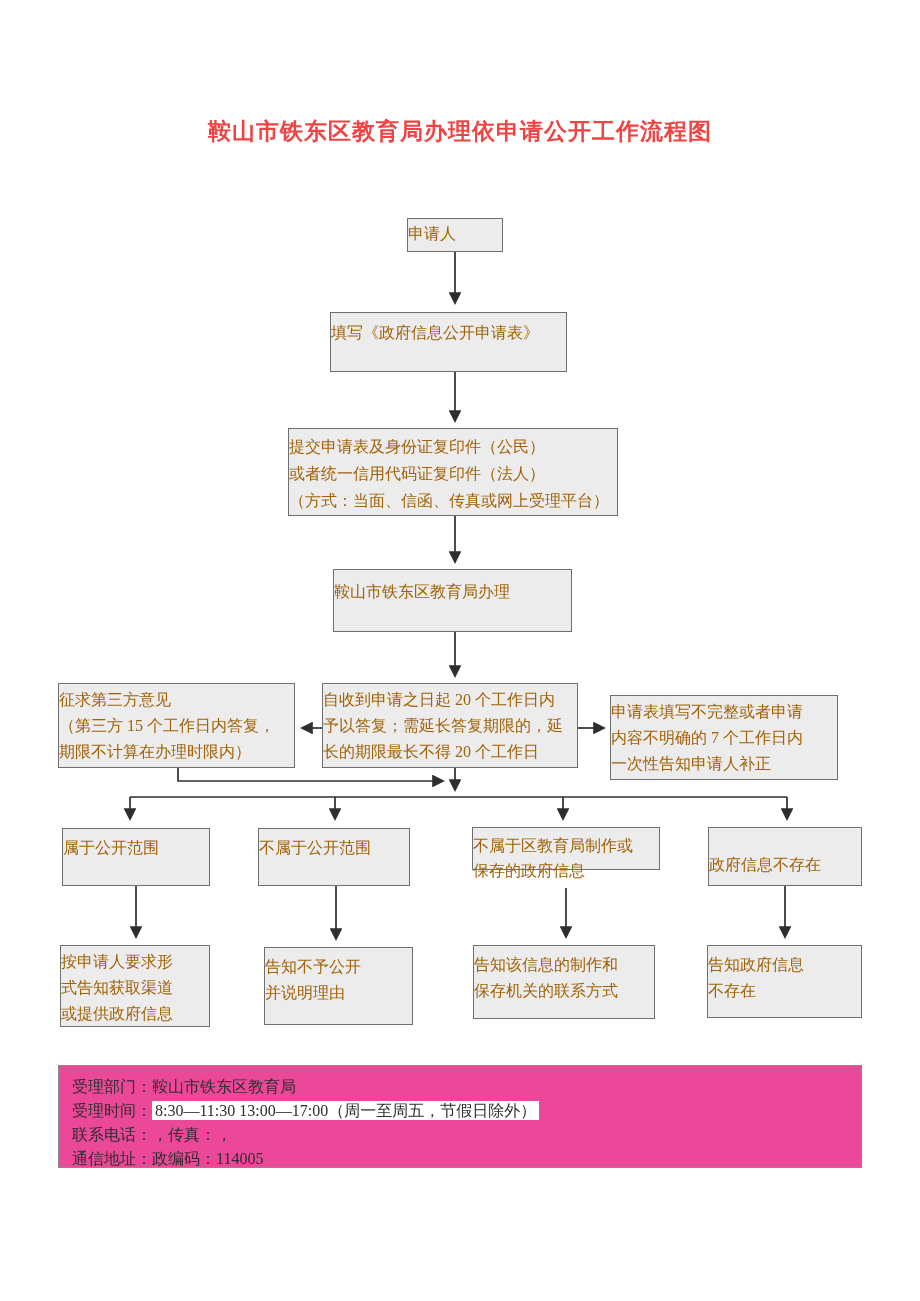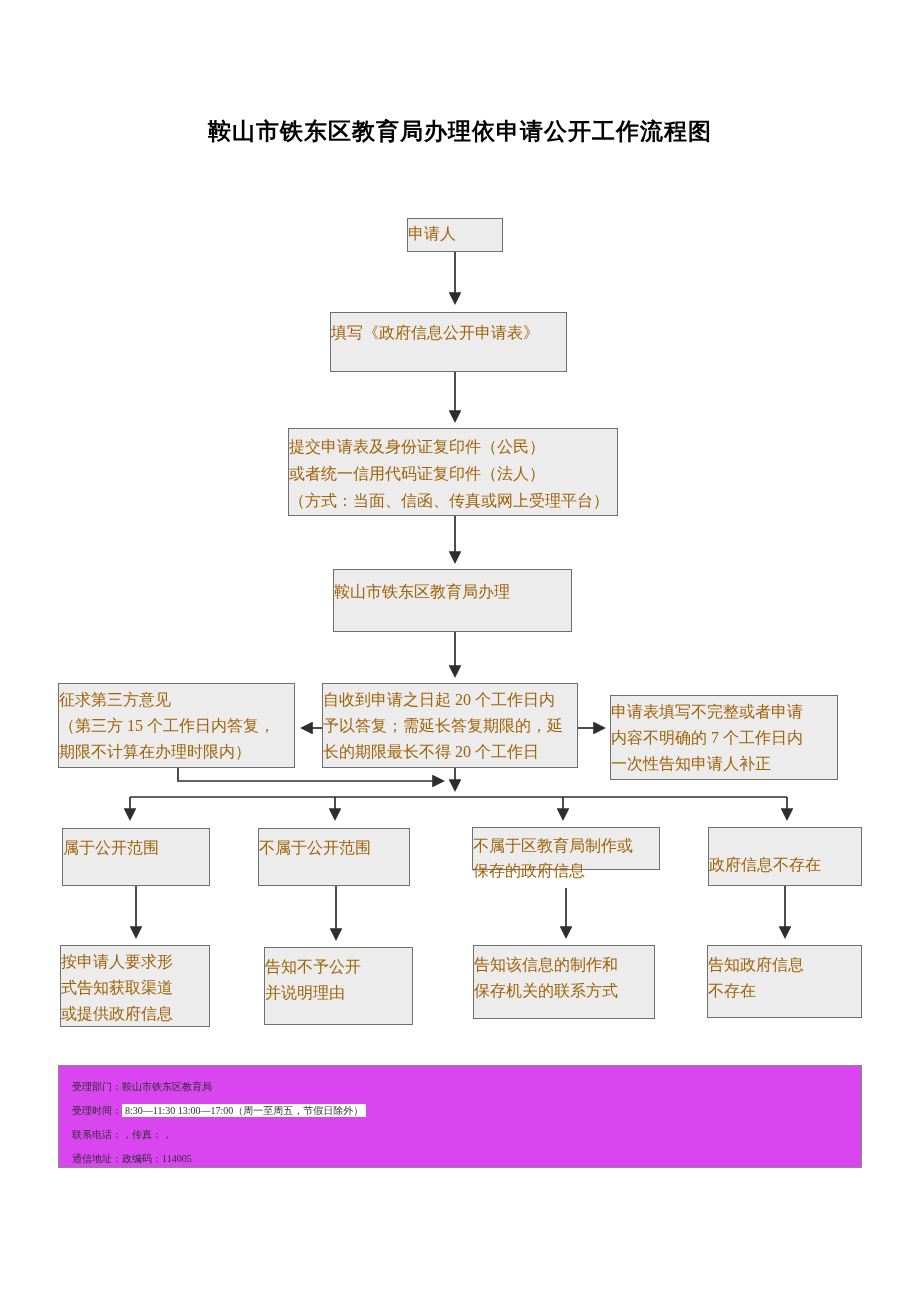--- a/index.html
+++ b/index.html
@@ -13,21 +13,21 @@
     overflow:hidden;
   }
   .title{
     position:absolute;
     left:0; top:116px;
     width:920px;
     text-align:center;
     font-family:"Liberation Sans", sans-serif;
     font-weight:bold;
     font-size:23px;
-    color:#000000;
+    color:#ef4444;
     letter-spacing:1px;
   }
   .connectors{
     position:absolute;
     left:0; top:0;
     width:920px; height:1301px;
   }
   .box{
     position:absolute;
     box-sizing:border-box;
@@ -52,25 +52,25 @@
   .b-br4{left:708px; top:827px; width:154px; height:59px; padding-top:24px;}
   .b-rs1{left:60px;  top:945px; width:150px; height:82px; padding-top:3px;}
   .b-rs2{left:264px; top:947px; width:149px; height:78px; padding-top:6px;}
   .b-rs3{left:473px; top:945px; width:182px; height:74px; padding-top:6px;}
   .b-rs4{left:707px; top:945px; width:155px; height:73px; padding-top:6px;}
   .info{
     position:absolute;
     left:58px; top:1065px;
     width:804px; height:103px;
     box-sizing:border-box;
-    background:#d946ef;
+    background:#ec4899;
     border:1px solid #8a8a8a;
     padding:9px 0 0 13px;
     color:#2e2e2e;
-    font-size:10px;
+    font-size:16px;
     text-align:left;
   }
   .info-line{line-height:24px; white-space:pre;}
   .info-label{color:#2e2e2e;}
   .info-value{color:#2e2e2e;}
   .hl{background:#ffffff; padding:1px 3px;}
 </style>
 </head>
 <body>
 

